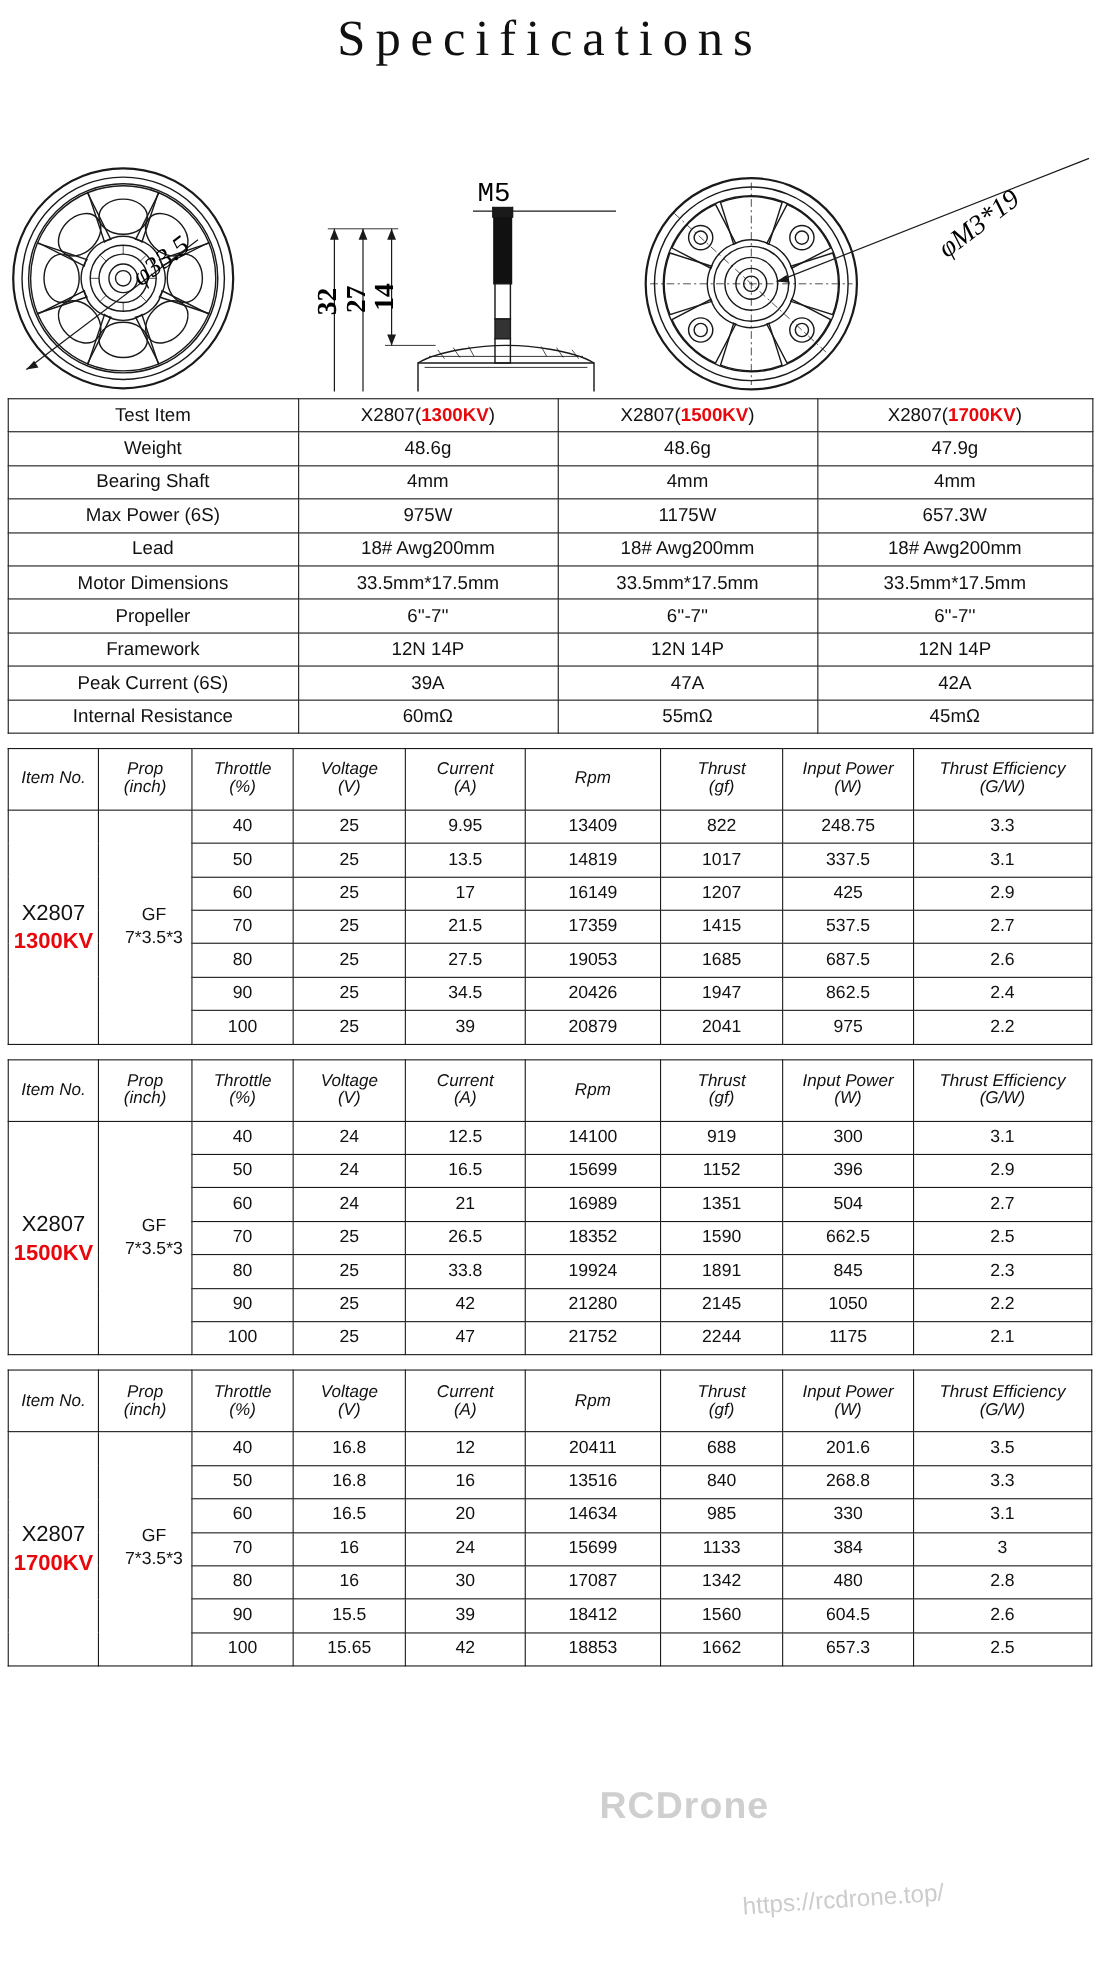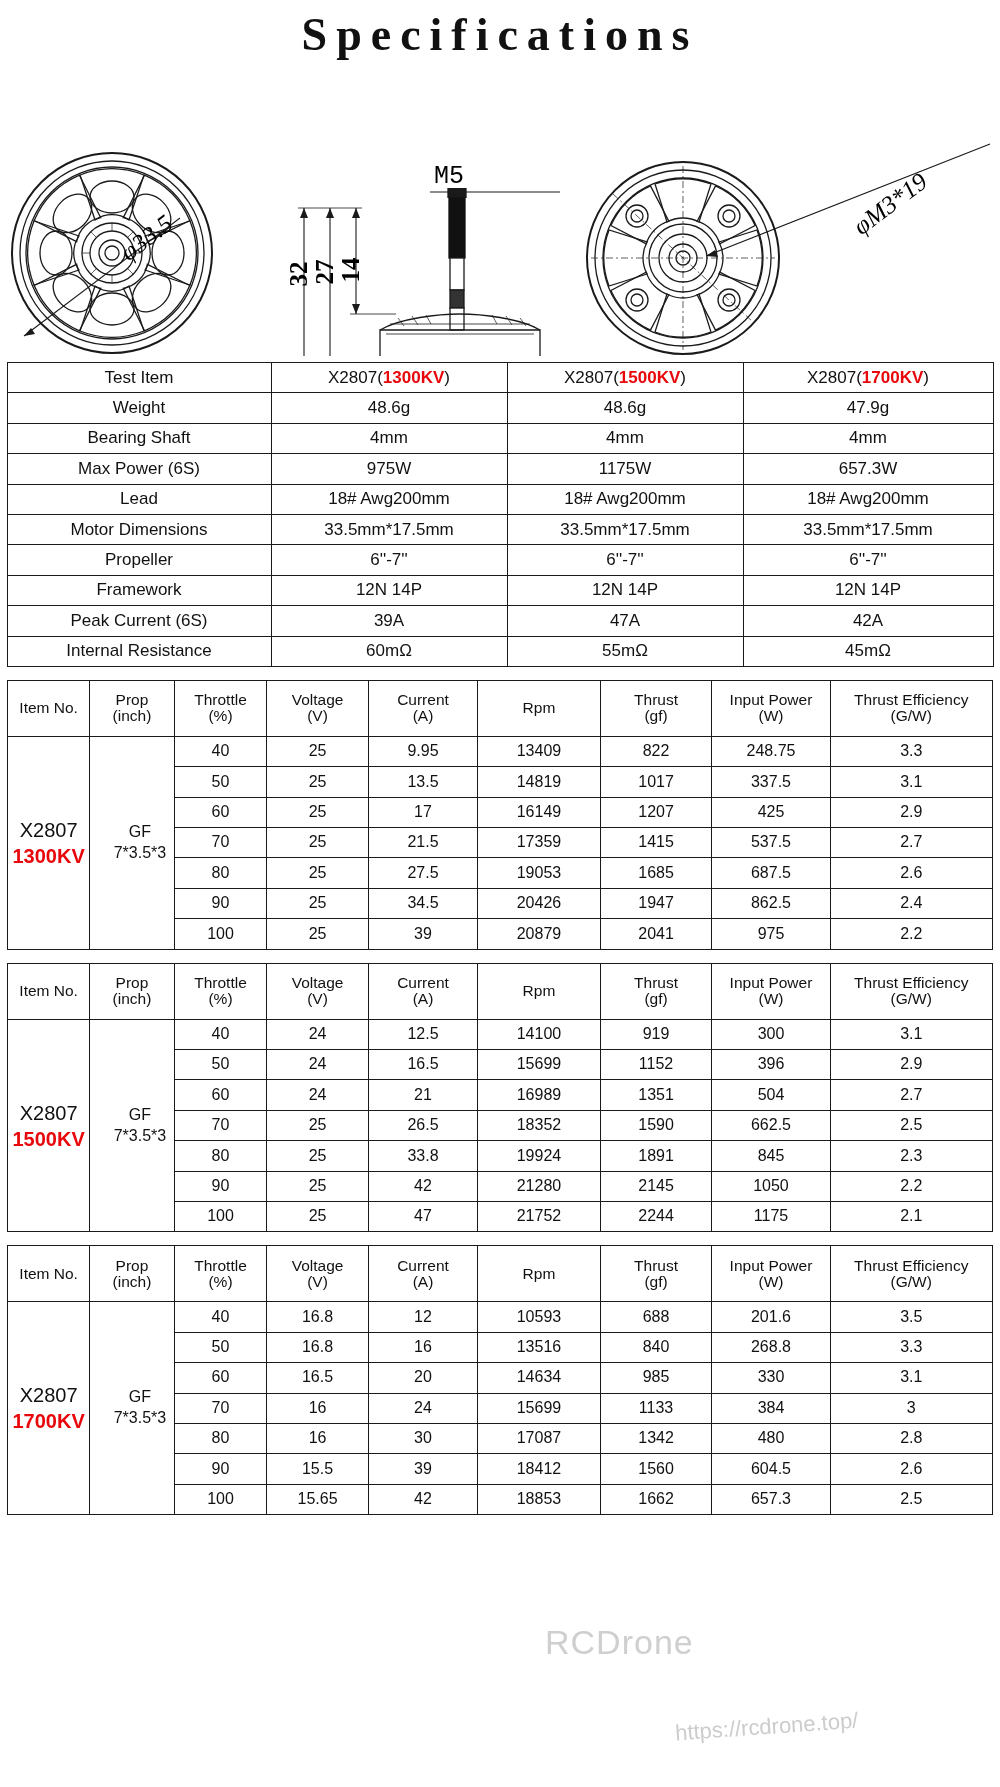--- a/index.html
+++ b/index.html
@@ -20,21 +20,21 @@
   .title-wrap {
     width: 100%;
     text-align: center;
     padding-top: 8px;
     height: 78px;
   }
   .title {
     font-family: "Liberation Serif", serif;
     font-size: 46px;
     letter-spacing: 9px;
-    font-weight: 700;
+    font-weight: 400;
     color: #111;
     display: inline-block;
   }
 
   
   .drawings {
     position: relative;
     width: 1000px;
     height: 278px;
   }
@@ -70,20 +70,21 @@
   .data-wrap { margin-top: 13px; }
   .data-table td {
     font-size: 16px;
     height: 30.4px;
     padding: 0 1px;
     line-height: 1.05;
   }
   .data-table td.hdr {
     height: 56px;
     font-size: 15.5px;
+    font-style: italic;
   }
   .data-table .hdr .l1 { display: block; }
   .data-table .hdr .l2 { display: block; }
   .data-table td.item-cell {
     font-size: 20px;
     line-height: 1.3;
   }
   .data-table td.item-cell .kvline {
     color: #e8070b;
     font-weight: bold;
@@ -109,21 +110,21 @@
   
   .wm {
     position: absolute;
     pointer-events: none;
     color: #c9c9c9;
     font-family: "Liberation Sans", sans-serif;
     white-space: nowrap;
   }
   .wm-brand {
     font-size: 34px;
-    font-weight: normal;
+    font-weight: bold;
     letter-spacing: 1px;
     left: 545px;
     top: 1623px;
     color: #cfcfcf;
     text-align: right;
   }
   .wm-url {
     font-size: 22px;
     left: 675px;
     top: 1714px;
@@ -683,21 +684,21 @@
     </tr>
     <tr>
       <td class="item-cell" rowspan="7"><span>X2807</span><span class="kvline">1700KV</span></td>
       <td class="prop-cell" rowspan="7">
             <span>GF</span>
             <span>7*3.5*3</span>
           </td>
       <td>40</td>
       <td>16.8</td>
       <td>12</td>
-      <td>10593</td>
+      <td>20411</td>
       <td>688</td>
       <td>201.6</td>
       <td>3.5</td>
     </tr>
     <tr>
       <td>50</td>
       <td>16.8</td>
       <td>16</td>
       <td>13516</td>
       <td>840</td>

